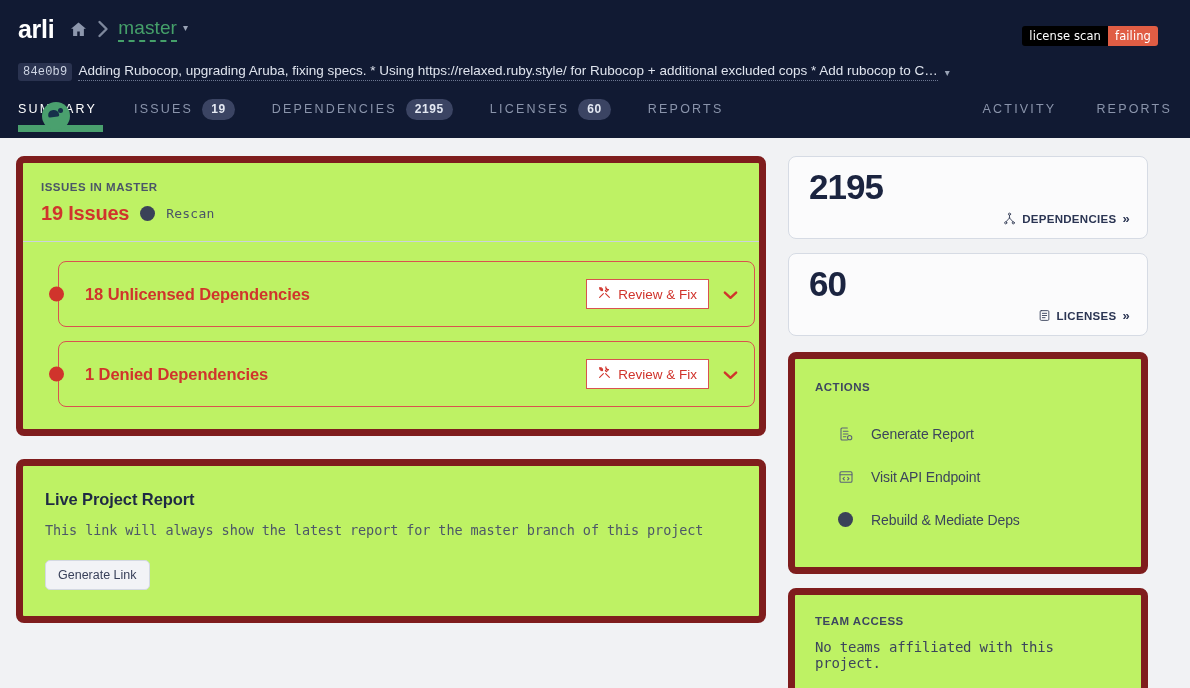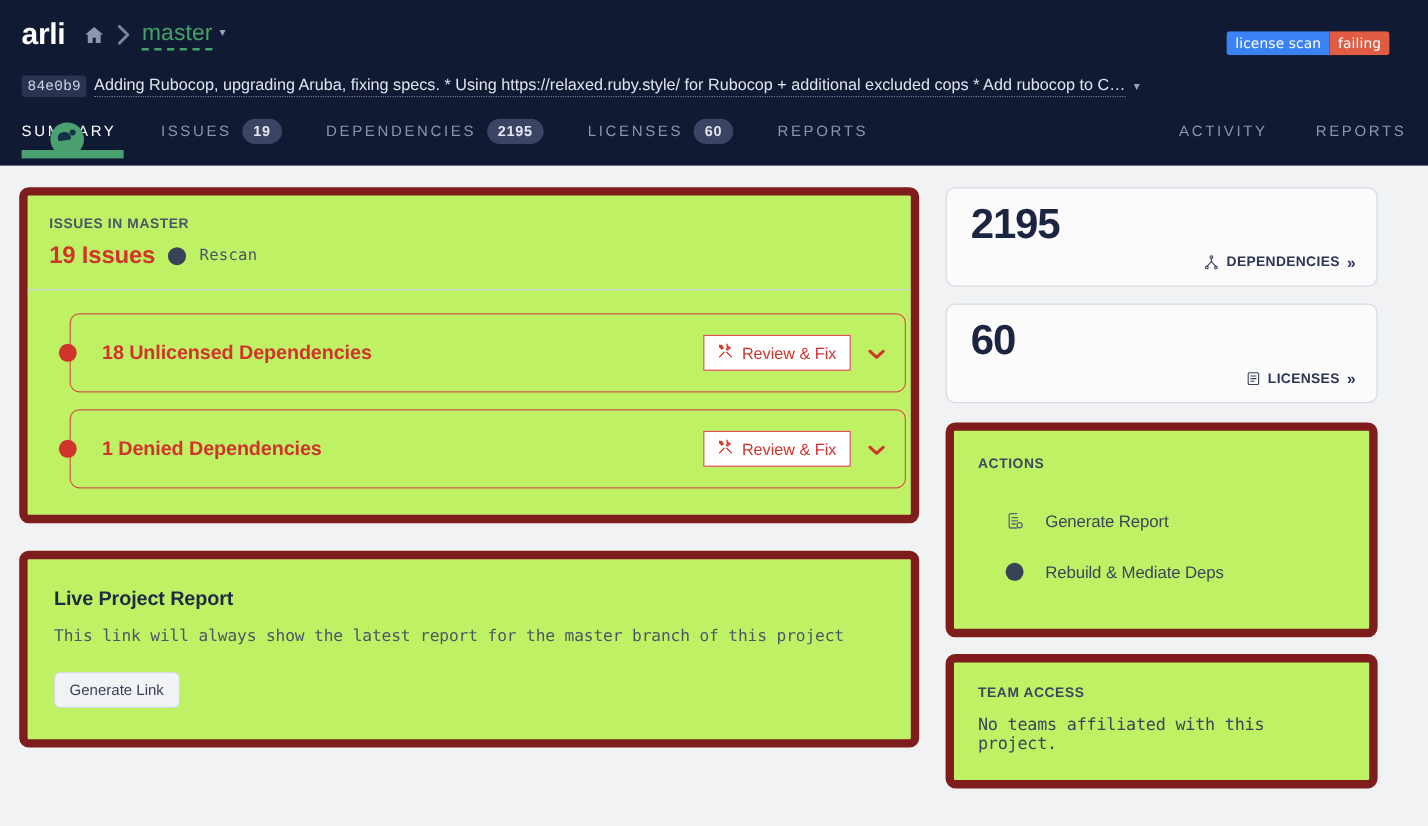--- a/index.html
+++ b/index.html
@@ -82,21 +82,21 @@
     right: 32px;
     top: 26px;
     display: flex;
     height: 20px;
     border-radius: 3px;
     overflow: hidden;
     font-size: 11.5px;
     font-family: "DejaVu Sans", sans-serif;
   }
   .badge-scan .bs-left {
-    background: #3b82f6;
+    background: #000000;
     color: #ffffff;
     padding: 0 7px;
     display: flex;
     align-items: center;
     letter-spacing: 0.1px;
   }
   .badge-scan .bs-right {
     background: #e05d44;
     color: #ffffff;
     padding: 0 7px;
@@ -638,20 +638,31 @@
             <path d="M14 3H6a1.5 1.5 0 0 0-1.5 1.5v15A1.5 1.5 0 0 0 6 21h8"></path>
             <path d="M8 8h7"></path>
               <path d="M8 12h7"></path>
               <path d="M8 16h4"></path>
             <circle cx="17.5" cy="17.5" r="3.2"></circle>
           </svg>
         </span>
         <span class="action-label">Generate Report</span>
       </div>
 
+      <div class="action-item">
+        <span class="action-ico">
+          <svg width="16" height="16" viewBox="0 0 24 24" fill="none" stroke="currentColor" stroke-width="1.6" stroke-linecap="round" stroke-linejoin="round">
+            <rect x="3" y="4" width="18" height="16" rx="2"></rect>
+            <path d="M3 8.5h18"></path>
+            <polyline points="9.5,12.5 7.5,14.5 9.5,16.5"></polyline>
+            <polyline points="14.5,12.5 16.5,14.5 14.5,16.5"></polyline>
+          </svg>
+        </span>
+        <span class="action-label">Visit API Endpoint</span>
+      </div>
 
       <div class="action-item">
         <span class="action-ico">
           <span class="dot-lg"></span>
         </span>
         <span class="action-label">Rebuild &amp; Mediate Deps</span>
       </div>
     </div>
 
     <div class="card team-card">

